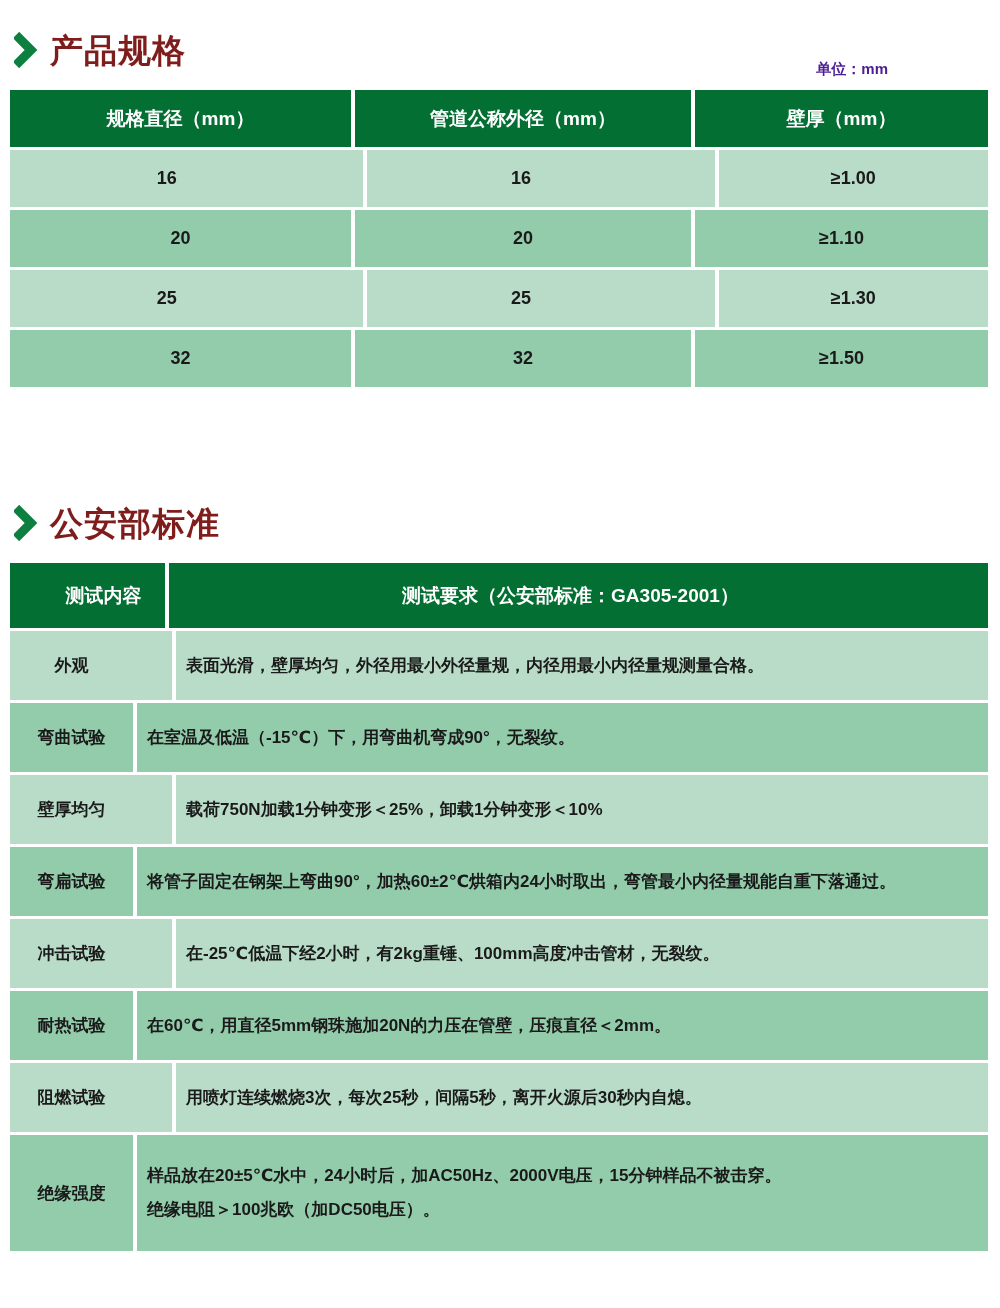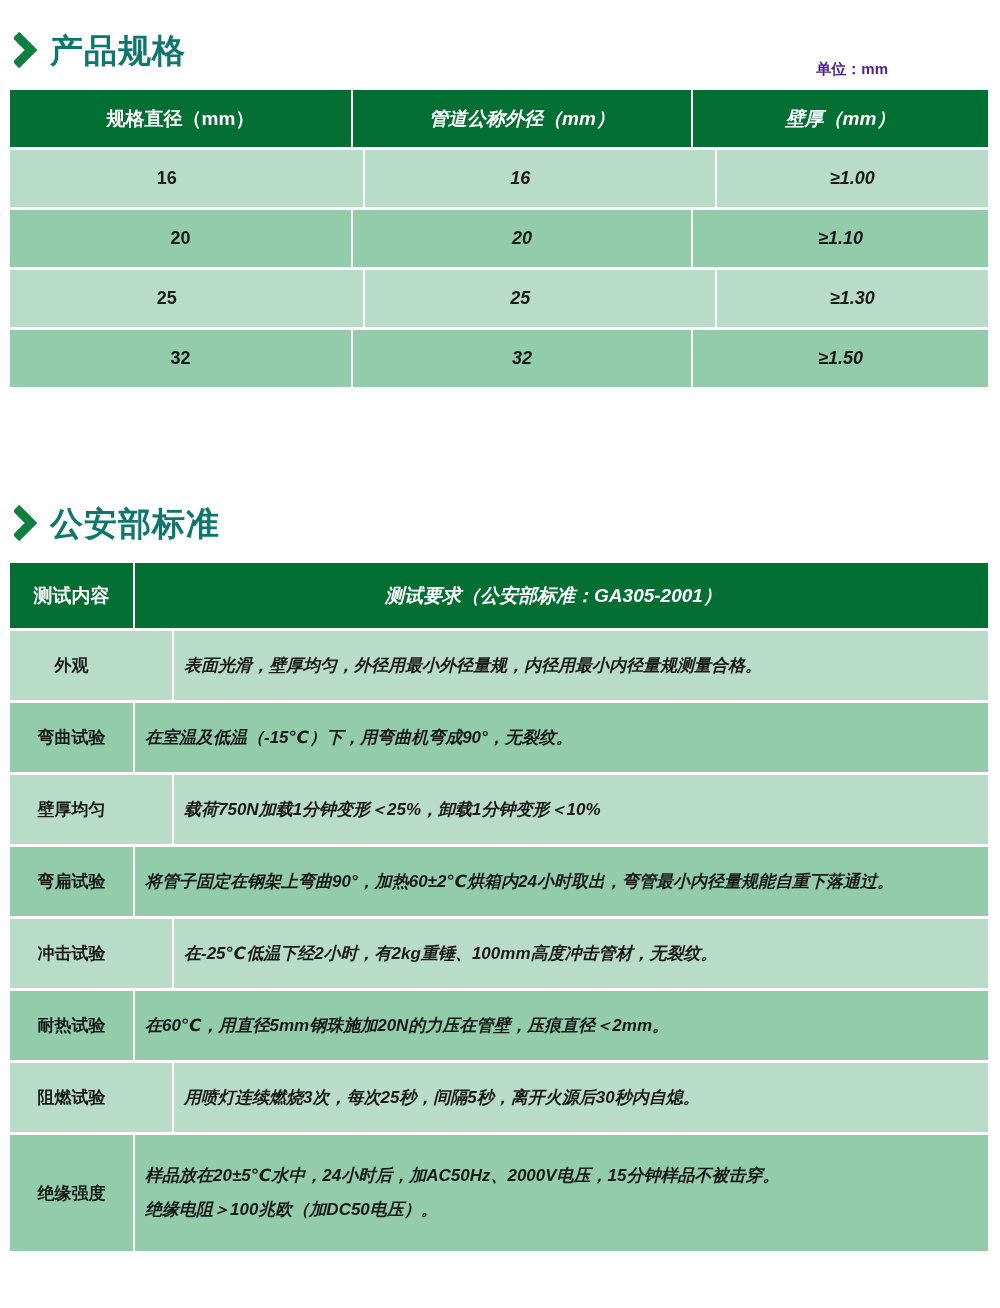--- a/index.html
+++ b/index.html
@@ -18,21 +18,21 @@
     position: absolute;
     left: 14px;
     display: flex;
     align-items: center;
     gap: 12px;
   }
   .section-title .chev { width: 24px; height: 36px; flex: 0 0 auto; }
   .section-title .title-text {
     font-size: 33px;
     font-weight: 700;
-    color: #0f766e;
+    color: #7f1d1d;
     letter-spacing: 1px;
     line-height: 1;
   }
   #title-1 { top: 32px; }
   #title-2 { top: 505px; }
 
   .unit-label {
     position: absolute;
     top: 60px;
     right: 112px;
@@ -49,36 +49,36 @@
     background: #ffffff;
   }
   .row { display: flex; width: 100%; }
   .hdr-row { background: #046f33; color: #ffffff; font-weight: 700; }
   .cell {
     display: flex;
     align-items: center;
     justify-content: center;
     text-align: center;
   }
-  .vline { border-left: 2px solid #ffffff; font-style: italic; }
+  .vline { border-left: 4px solid #ffffff; }
   .row-light { background: #b9dcc8; gap: 39px; }
   .row-mid   { background: #93ccab; }
   .gap { height: 3px; background: #ffffff; }
 
   
   #spec-table { top: 90px; }
   #spec-table .hdr-row { height: 57px; font-size: 19px; }
   #spec-table .data-row { height: 57px; font-size: 18px; font-weight: 600; }
   .sc1 { width: 341px; }
   .sc2 { width: 340px; }
   .sc3 { width: 297px; }
 
   
   #perf-table { top: 563px; }
-  #perf-table .hdr-row { height: 65px; font-size: 19px; }
+  #perf-table .hdr-row { height: 65px; font-size: 19px; padding-left: 32px; }
   #perf-table .data-row { height: 69px; font-size: 17px; font-weight: 600; }
   #perf-table .data-row.tall { height: 116px; }
   .pc1 { width: 123px; flex: 0 0 auto; }
   .pc2 {
     flex: 1 1 auto;
     justify-content: flex-start;
     text-align: left;
     padding-left: 10px;
     padding-right: 16px;
     flex-direction: column;

